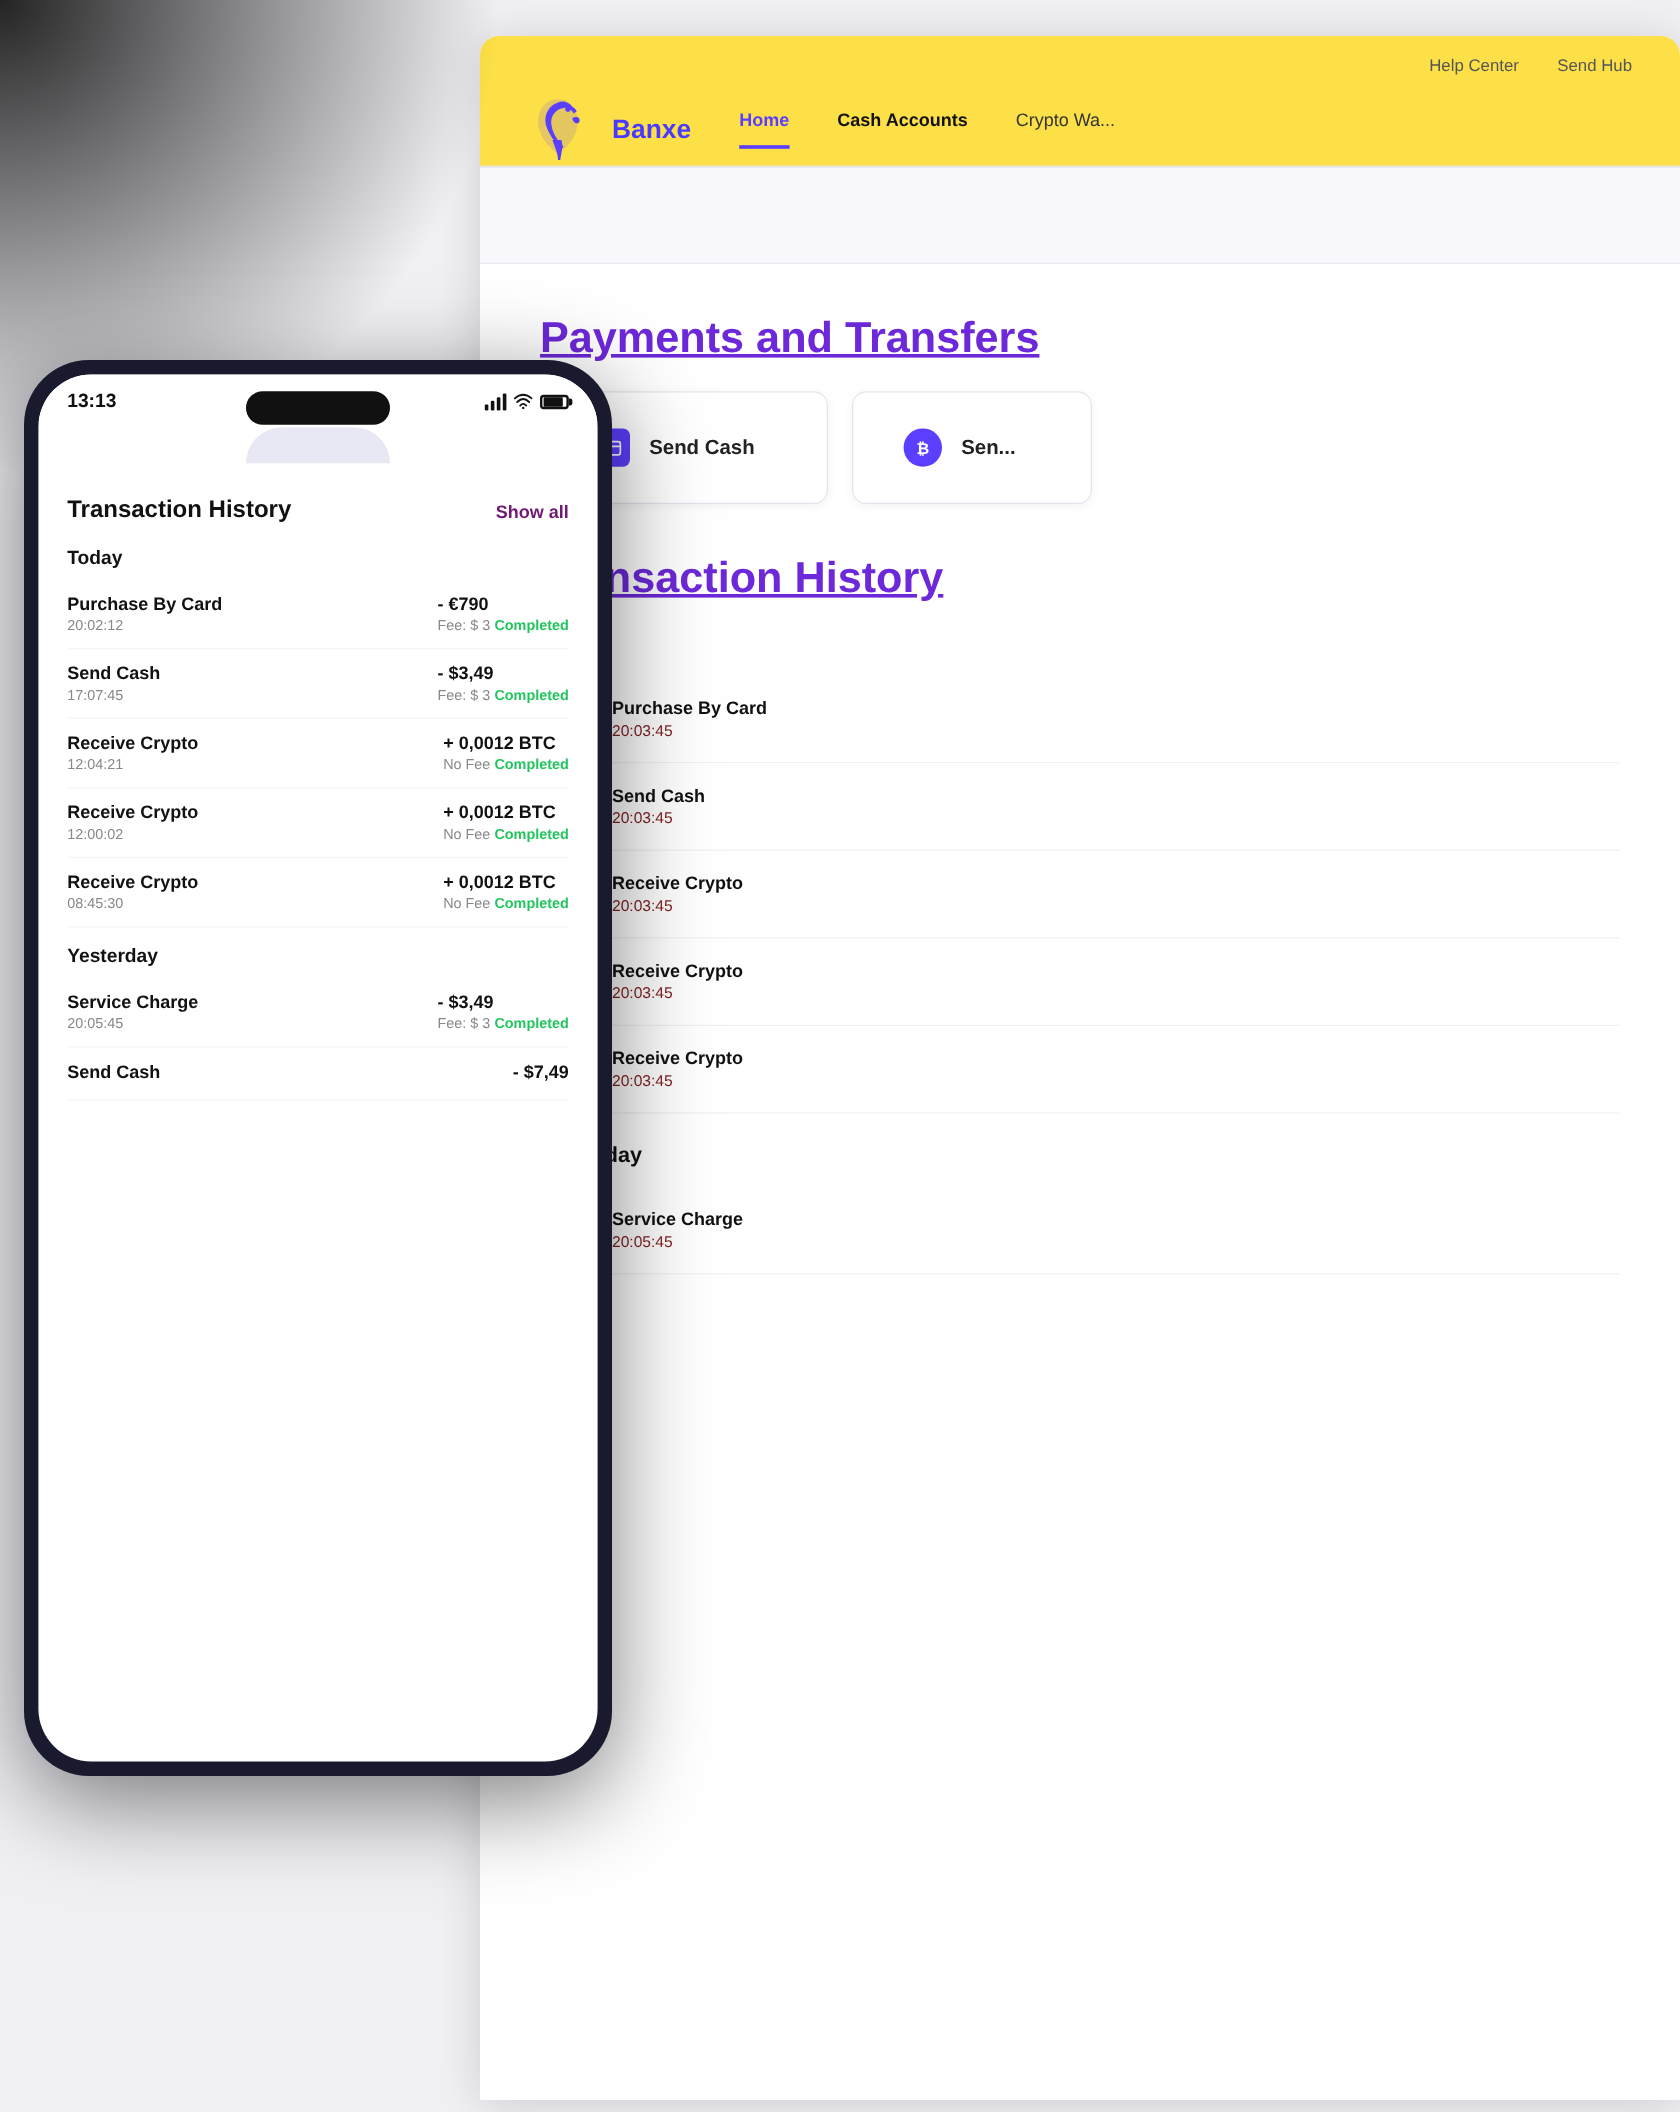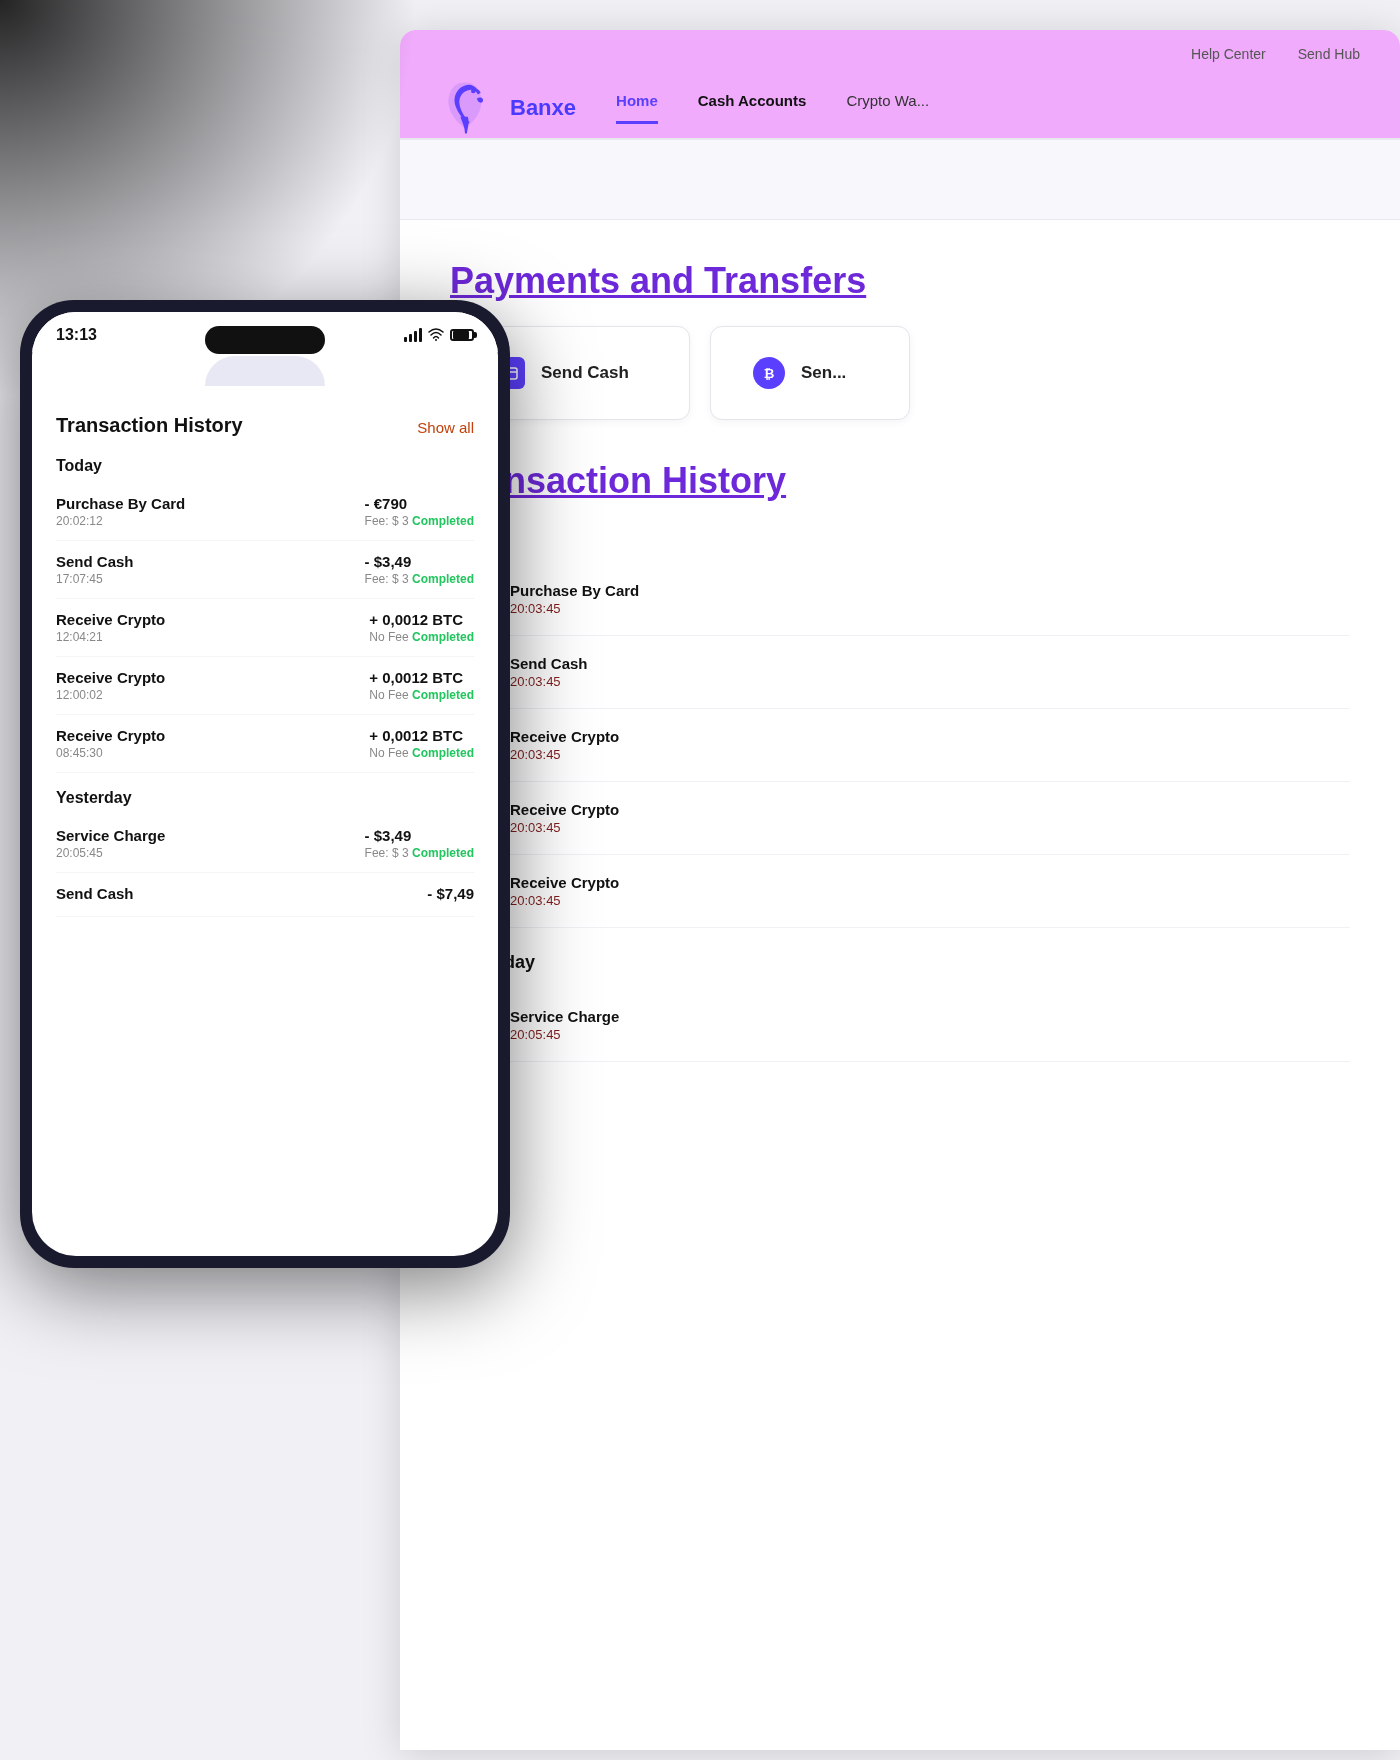--- a/index.html
+++ b/index.html
@@ -31,21 +31,21 @@
       width: 1000px;
       height: 1720px;
       background: #fff;
       border-radius: 16px 16px 0 0;
       box-shadow: 0 4px 40px rgba(0,0,0,0.15);
       overflow: hidden;
     }
 
     
     .browser-nav {
-      background: #f0abfc;
+      background: #fde047;
       border-bottom: 1px solid #e8e8f0;
       padding: 0 40px;
     }
 
     .browser-top-links {
       display: flex;
       gap: 32px;
       padding: 16px 0 8px 0;
       justify-content: flex-end;
     }
@@ -226,21 +226,21 @@
       position: absolute;
       top: 300px;
       left: 20px;
       width: 490px;
       height: 1100px;
       z-index: 10;
     }
 
     .phone-outer {
       width: 490px;
-      height: 968px;
+      height: 1180px;
       background: #1a1a2e;
       border-radius: 54px;
       padding: 12px;
       box-shadow: 0 20px 80px rgba(0,0,0,0.5);
       position: relative;
     }
 
     .phone-inner {
       width: 100%;
       height: 100%;
@@ -291,22 +291,22 @@
 
     .phone-section-title {
       font-size: 20px;
       font-weight: 800;
       color: #111;
       margin-bottom: 4px;
     }
 
     .show-all-link {
       font-size: 15px;
-      color: #c2410c;
-      font-weight: 400;
+      color: #701a75;
+      font-weight: 700;
     }
 
     .phone-header-row {
       display: flex;
       justify-content: space-between;
       align-items: center;
       margin-bottom: 16px;
     }
 
     .phone-period {

